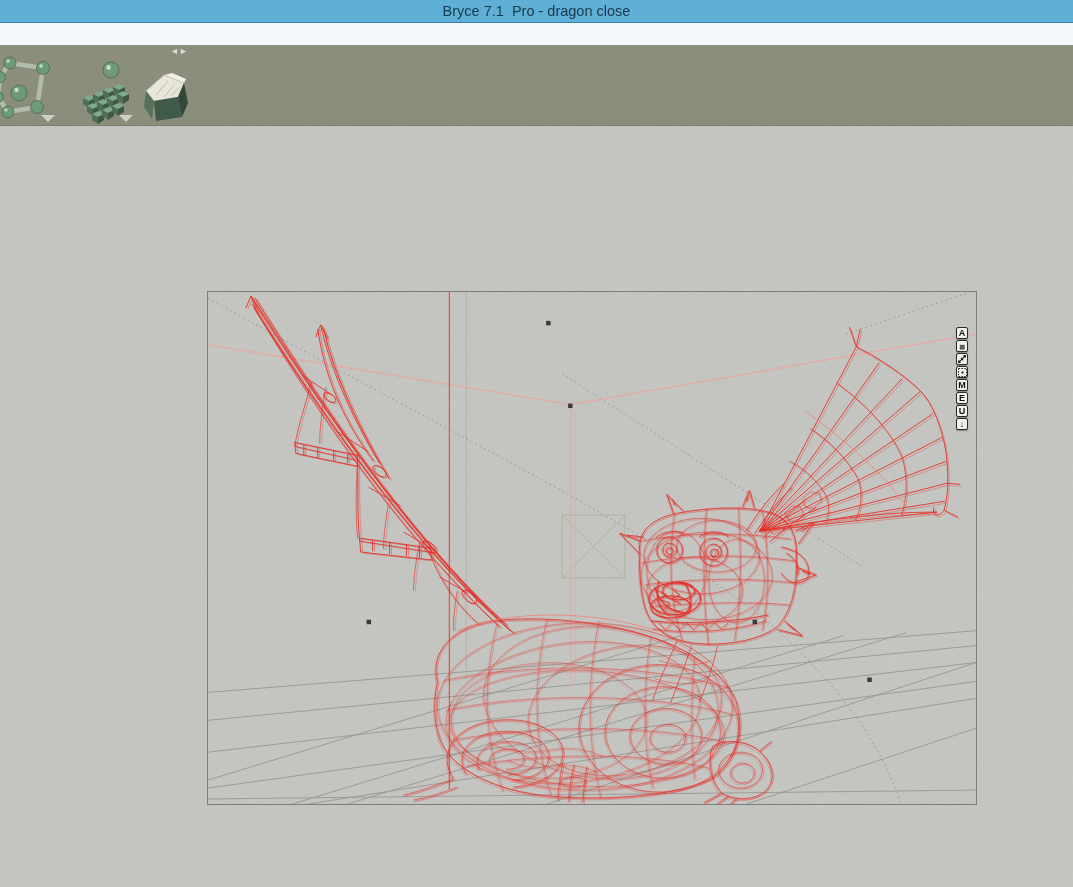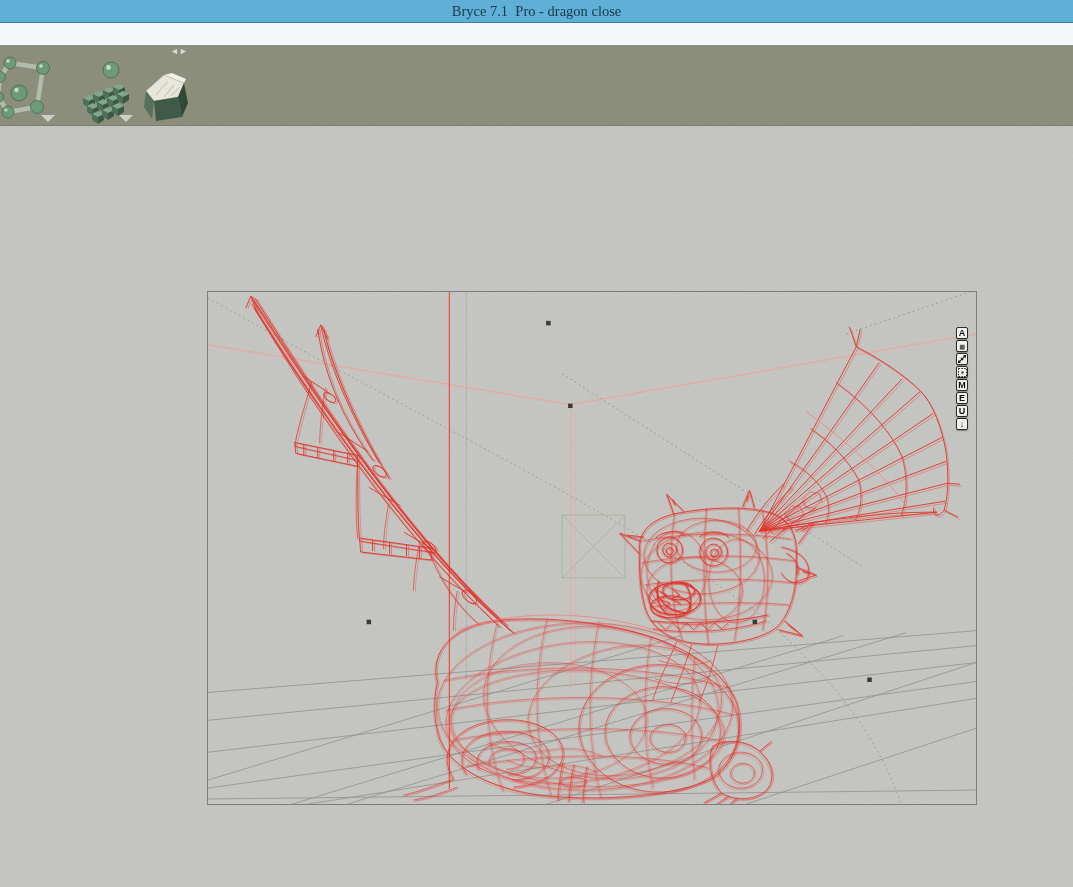--- a/index.html
+++ b/index.html
@@ -1,21 +1,21 @@
 <!DOCTYPE html>
 <html><head>
 <meta charset="utf-8">
 <style>
   html,body{margin:0;padding:0;background:#333;}
   .screen{position:relative;width:1073px;height:887px;overflow:hidden;
     font-family:"Liberation Sans",sans-serif;background:#c9c9c5;}
 
   
   .titlebar{position:absolute;top:0;left:0;right:0;height:22px;background:#5fafd6;
-    border-bottom:1px solid #3b7ea5;display:flex;align-items:center;justify-content:center;font-family:Liberation Serif, serif;}
+    border-bottom:1px solid #3b7ea5;display:flex;align-items:center;justify-content:center;}
   .titlebar .title{font-size:14.5px;color:#17394e;white-space:pre;}
 
   
   .substrip{position:absolute;top:23px;left:0;right:0;height:22px;background:#f4f7fa;
     border-bottom:1px solid #e2e6e8;}
 
   
   .toolbar{position:absolute;top:45px;left:0;right:0;height:80px;background:#8b8e7a;
     border-bottom:1px solid #7c7f6d;}
   .toolbar .palette-icon{position:absolute;cursor:pointer;}

